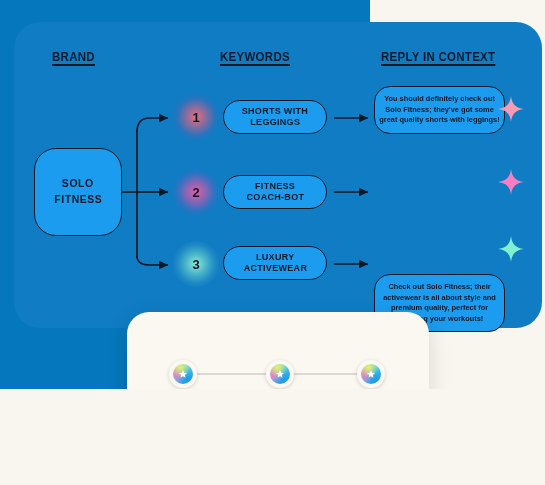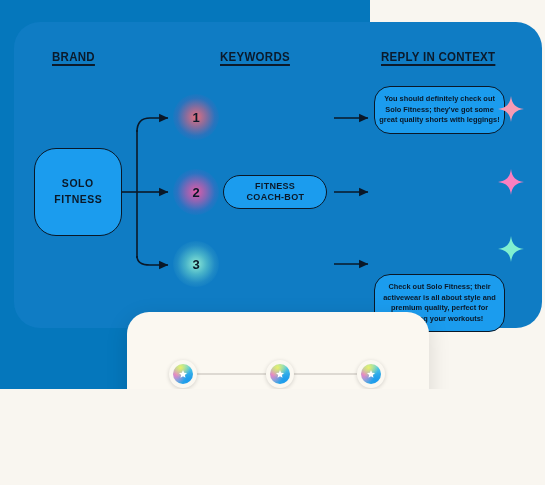--- a/index.html
+++ b/index.html
@@ -299,23 +299,31 @@
   </div>
   <div class="node node-2">
     <div class="glow"></div>
     <div class="num">2</div>
   </div>
   <div class="node node-3">
     <div class="glow"></div>
     <div class="num">3</div>
   </div>
 
+  <div class="pill pill-1">
+    <span>SHORTS WITH</span>
+    <span>LEGGINGS</span>
+  </div>
   <div class="pill pill-2">
     <span>FITNESS</span>
     <span>COACH-BOT</span>
+  </div>
+  <div class="pill pill-3">
+    <span>LUXURY</span>
+    <span>ACTIVEWEAR</span>
   </div>
 
   <div class="bubble bubble-1">You should definitely check out Solo Fitness; they've got some great quality shorts with leggings!</div>
   <div class="bubble bubble-3">Check out Solo Fitness; their activewear is all about style and premium quality, perfect for elevating your workouts!</div>
 
   <svg class="sparkle sparkle-1" viewBox="0 0 30 30">
     <path d="M15 2 C16.1 10.4 19.6 13.9 28 15 C19.6 16.1 16.1 19.6 15 28 C13.9 19.6 10.4 16.1 2 15 C10.4 13.9 13.9 10.4 15 2 Z" fill="#F79BB4"></path>
   </svg>
   <svg class="sparkle sparkle-2" viewBox="0 0 30 30">
     <path d="M15 2 C16.1 10.4 19.6 13.9 28 15 C19.6 16.1 16.1 19.6 15 28 C13.9 19.6 10.4 16.1 2 15 C10.4 13.9 13.9 10.4 15 2 Z" fill="#FB7FC0"></path>

